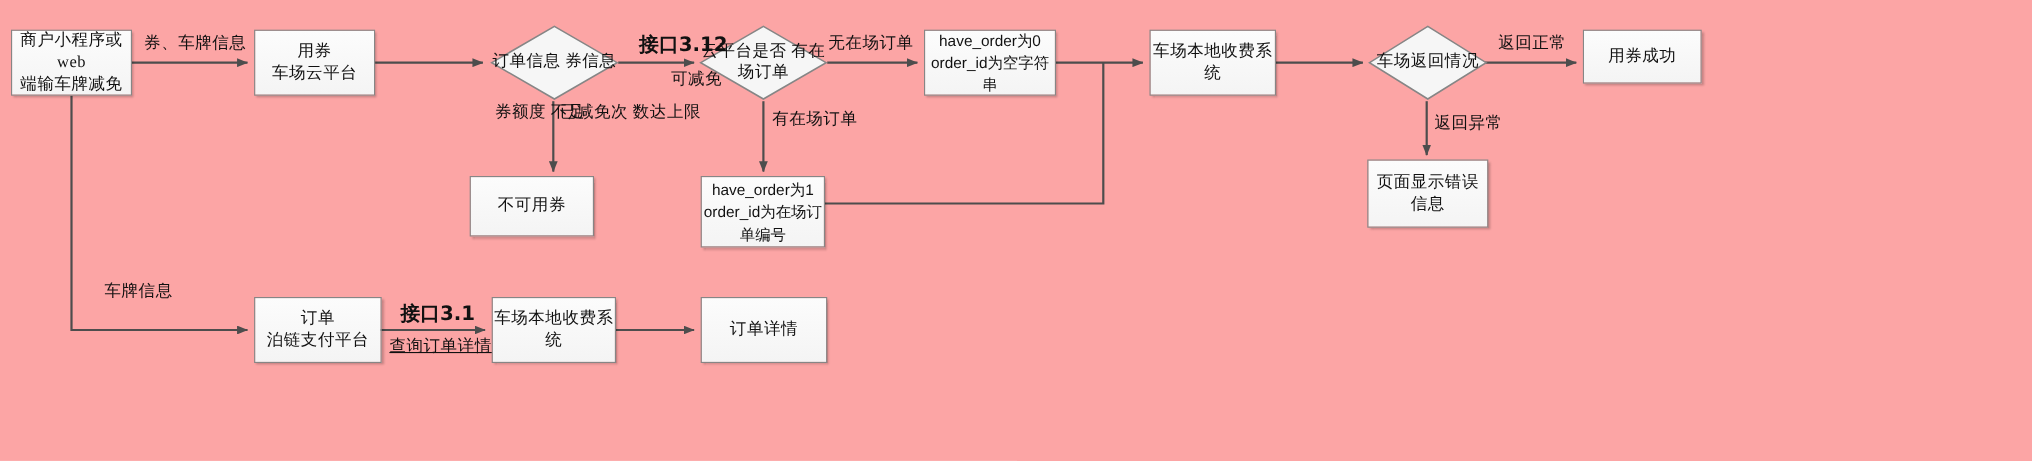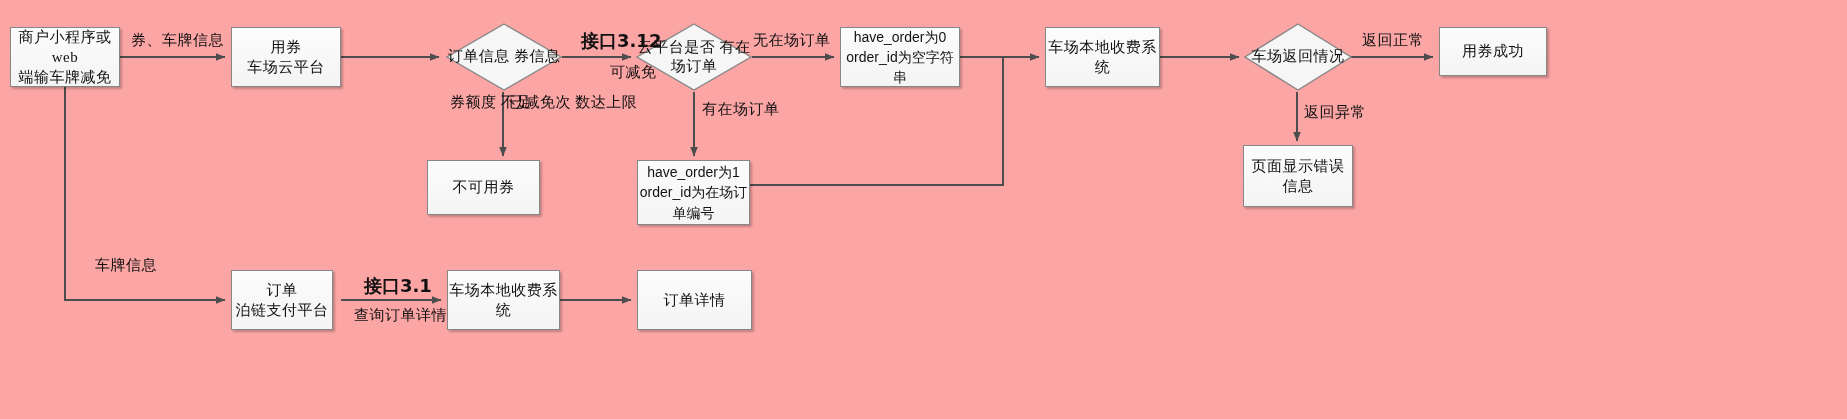--- a/index.html
+++ b/index.html
@@ -208,21 +208,21 @@
       <span>单编号</span>
     </div>
   </div>
 
   <div class="node" style="left:1243px; top:145px; width:110px; height:62px;justify-content:flex-end;">
     <div>
       <span>页面显示错误信息</span>
     </div>
   </div>
 
-  <div class="node" style="left:231px; top:270px; width:102px; height:60px;">
+  <div class="node" style="left:231px; top:270px; width:116px; height:60px;">
     <div>
       <span>订单</span>
       <span>泊链支付平台</span>
     </div>
   </div>
 
   <div class="node" style="left:447px; top:270px; width:113px; height:60px;">
     <div>
       <span>车场本地收费系统</span>
     </div>
@@ -255,15 +255,15 @@
   <div class="elabel" style="left:702px; top:100px;">有在场订单</div>
 
   <div class="elabel" style="left:1362px; top:31px;">返回正常</div>
 
   <div class="elabel" style="left:1304px; top:103px;">返回异常</div>
 
   <div class="elabel" style="left:95px; top:256px;">车牌信息</div>
 
   <div class="elabel sans" style="left:364px; top:274px;">接口3.1</div>
 
-  <div class="elabel" style="left:354px; top:306px;">查询订单详情</div>
+  <div class="elabel" style="left:354px; top:306px;text-decoration:underline;">查询订单详情</div>
 
 </div>
 
 </body></html>

